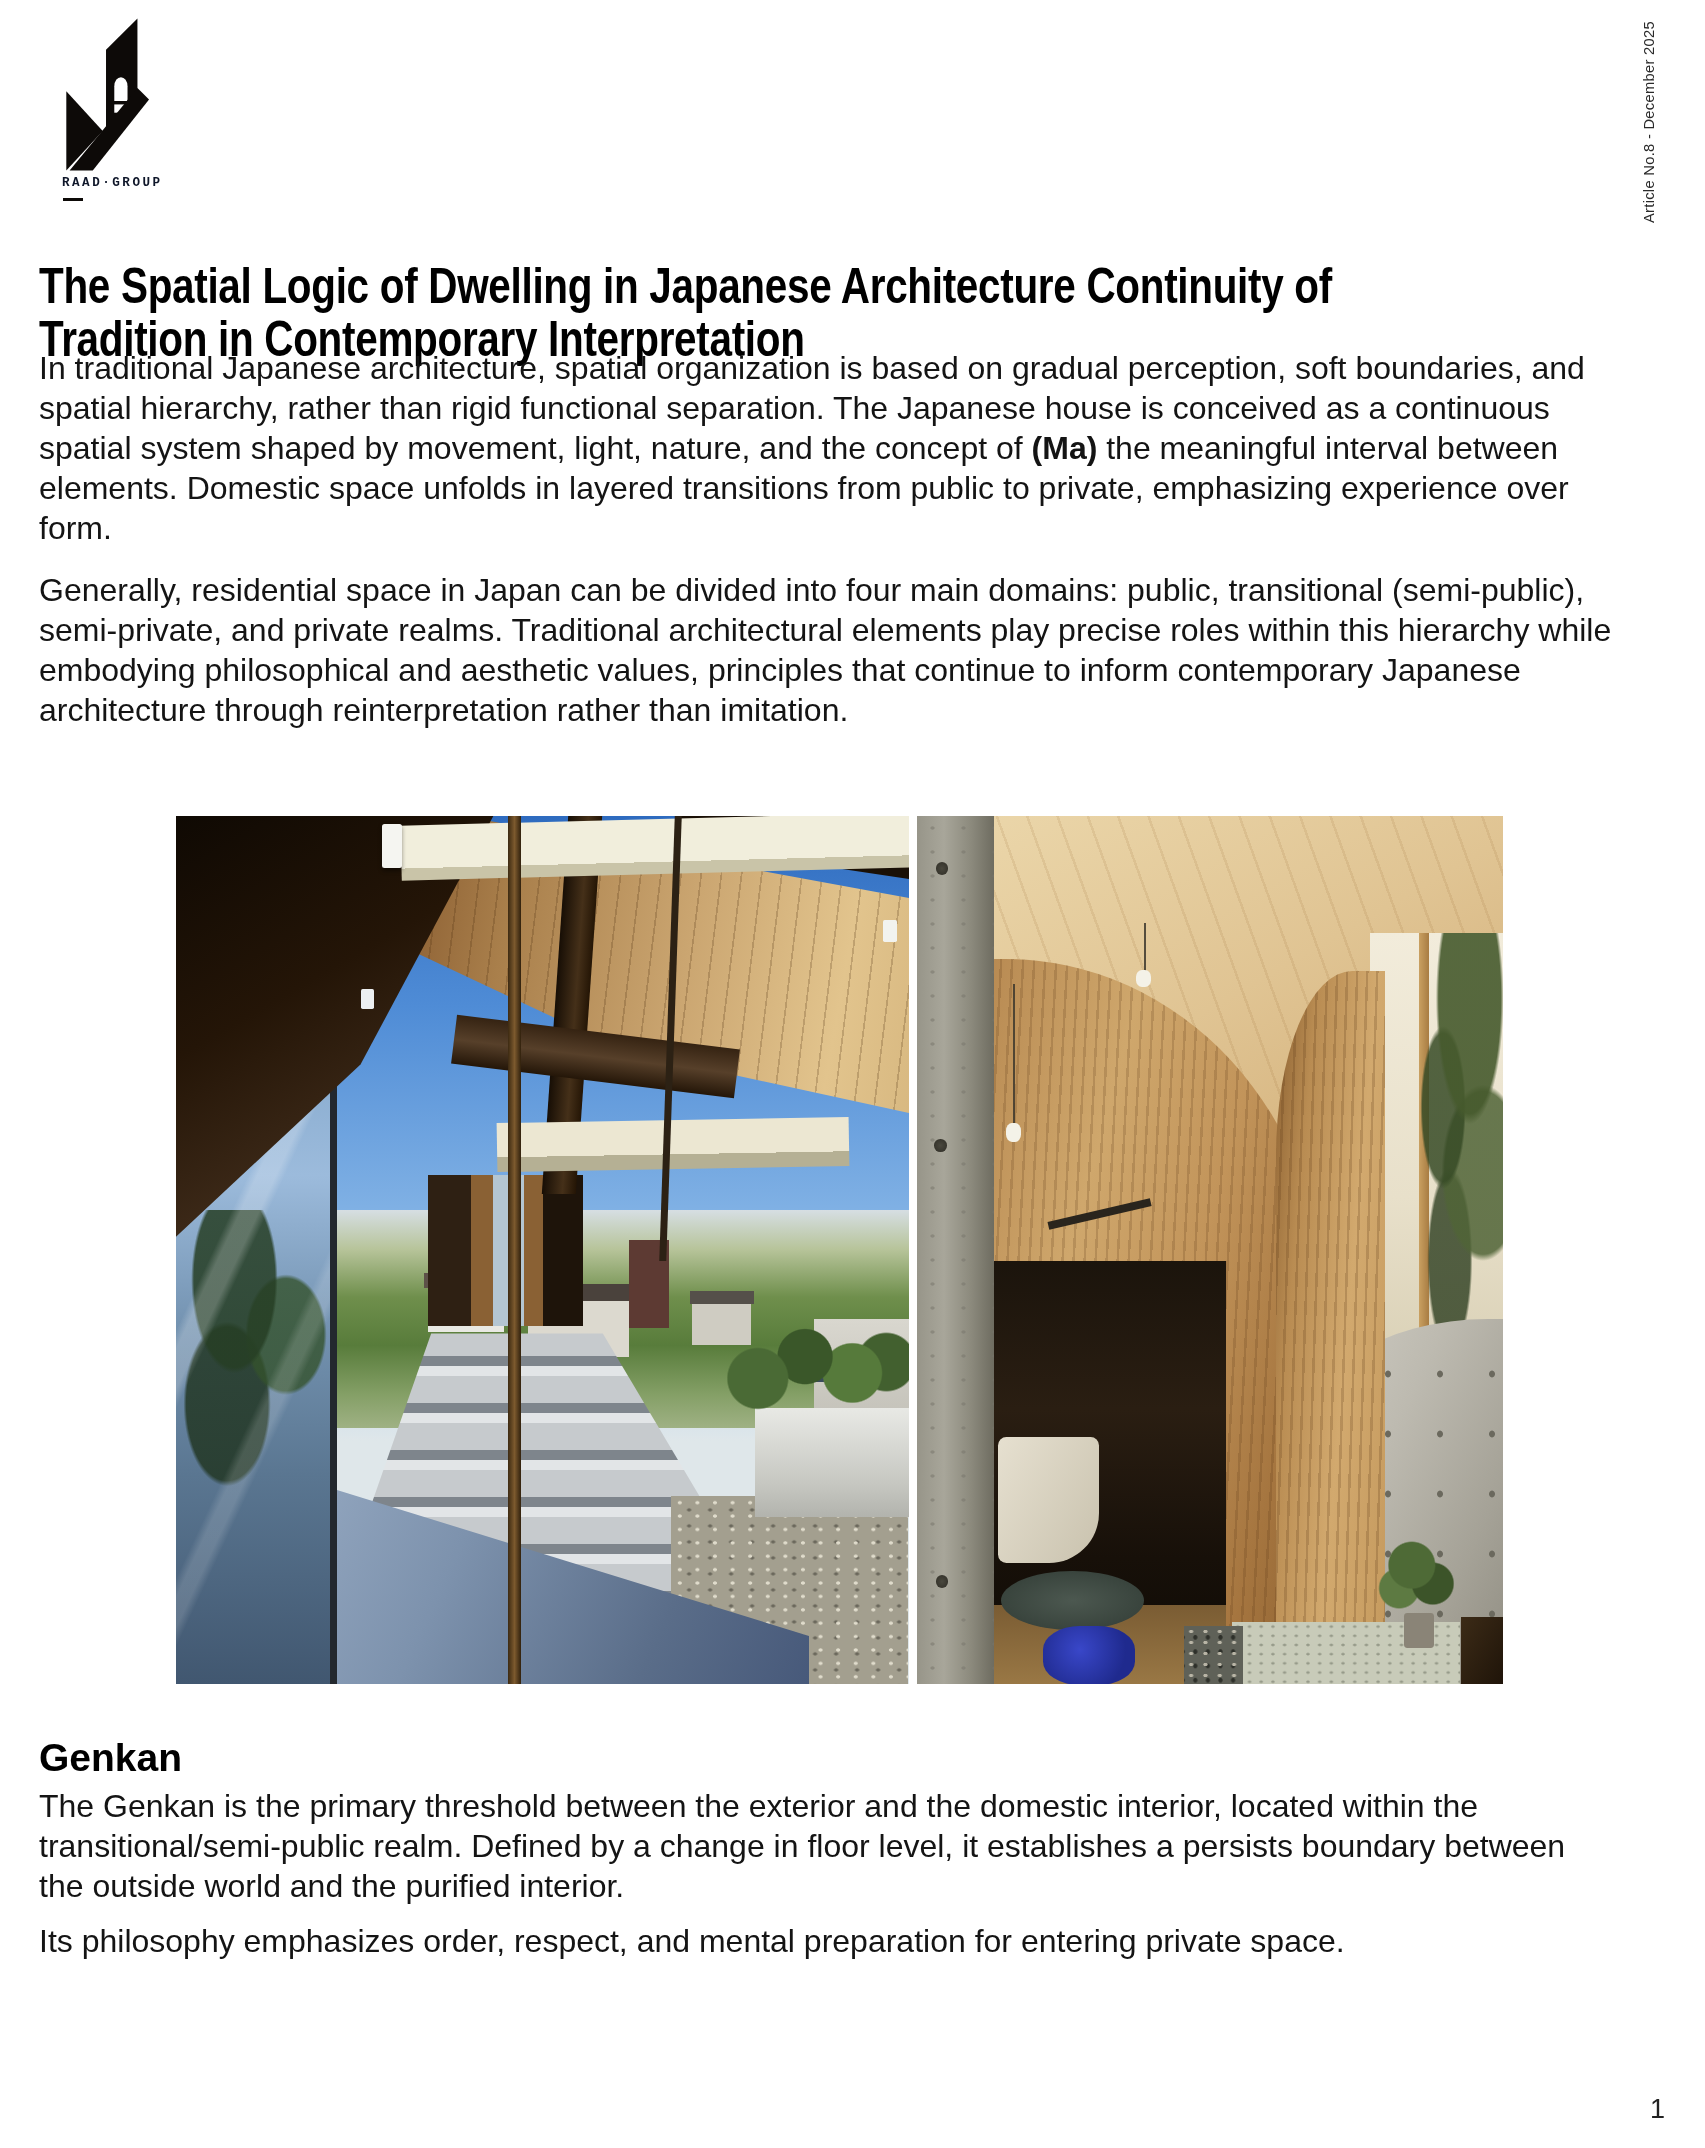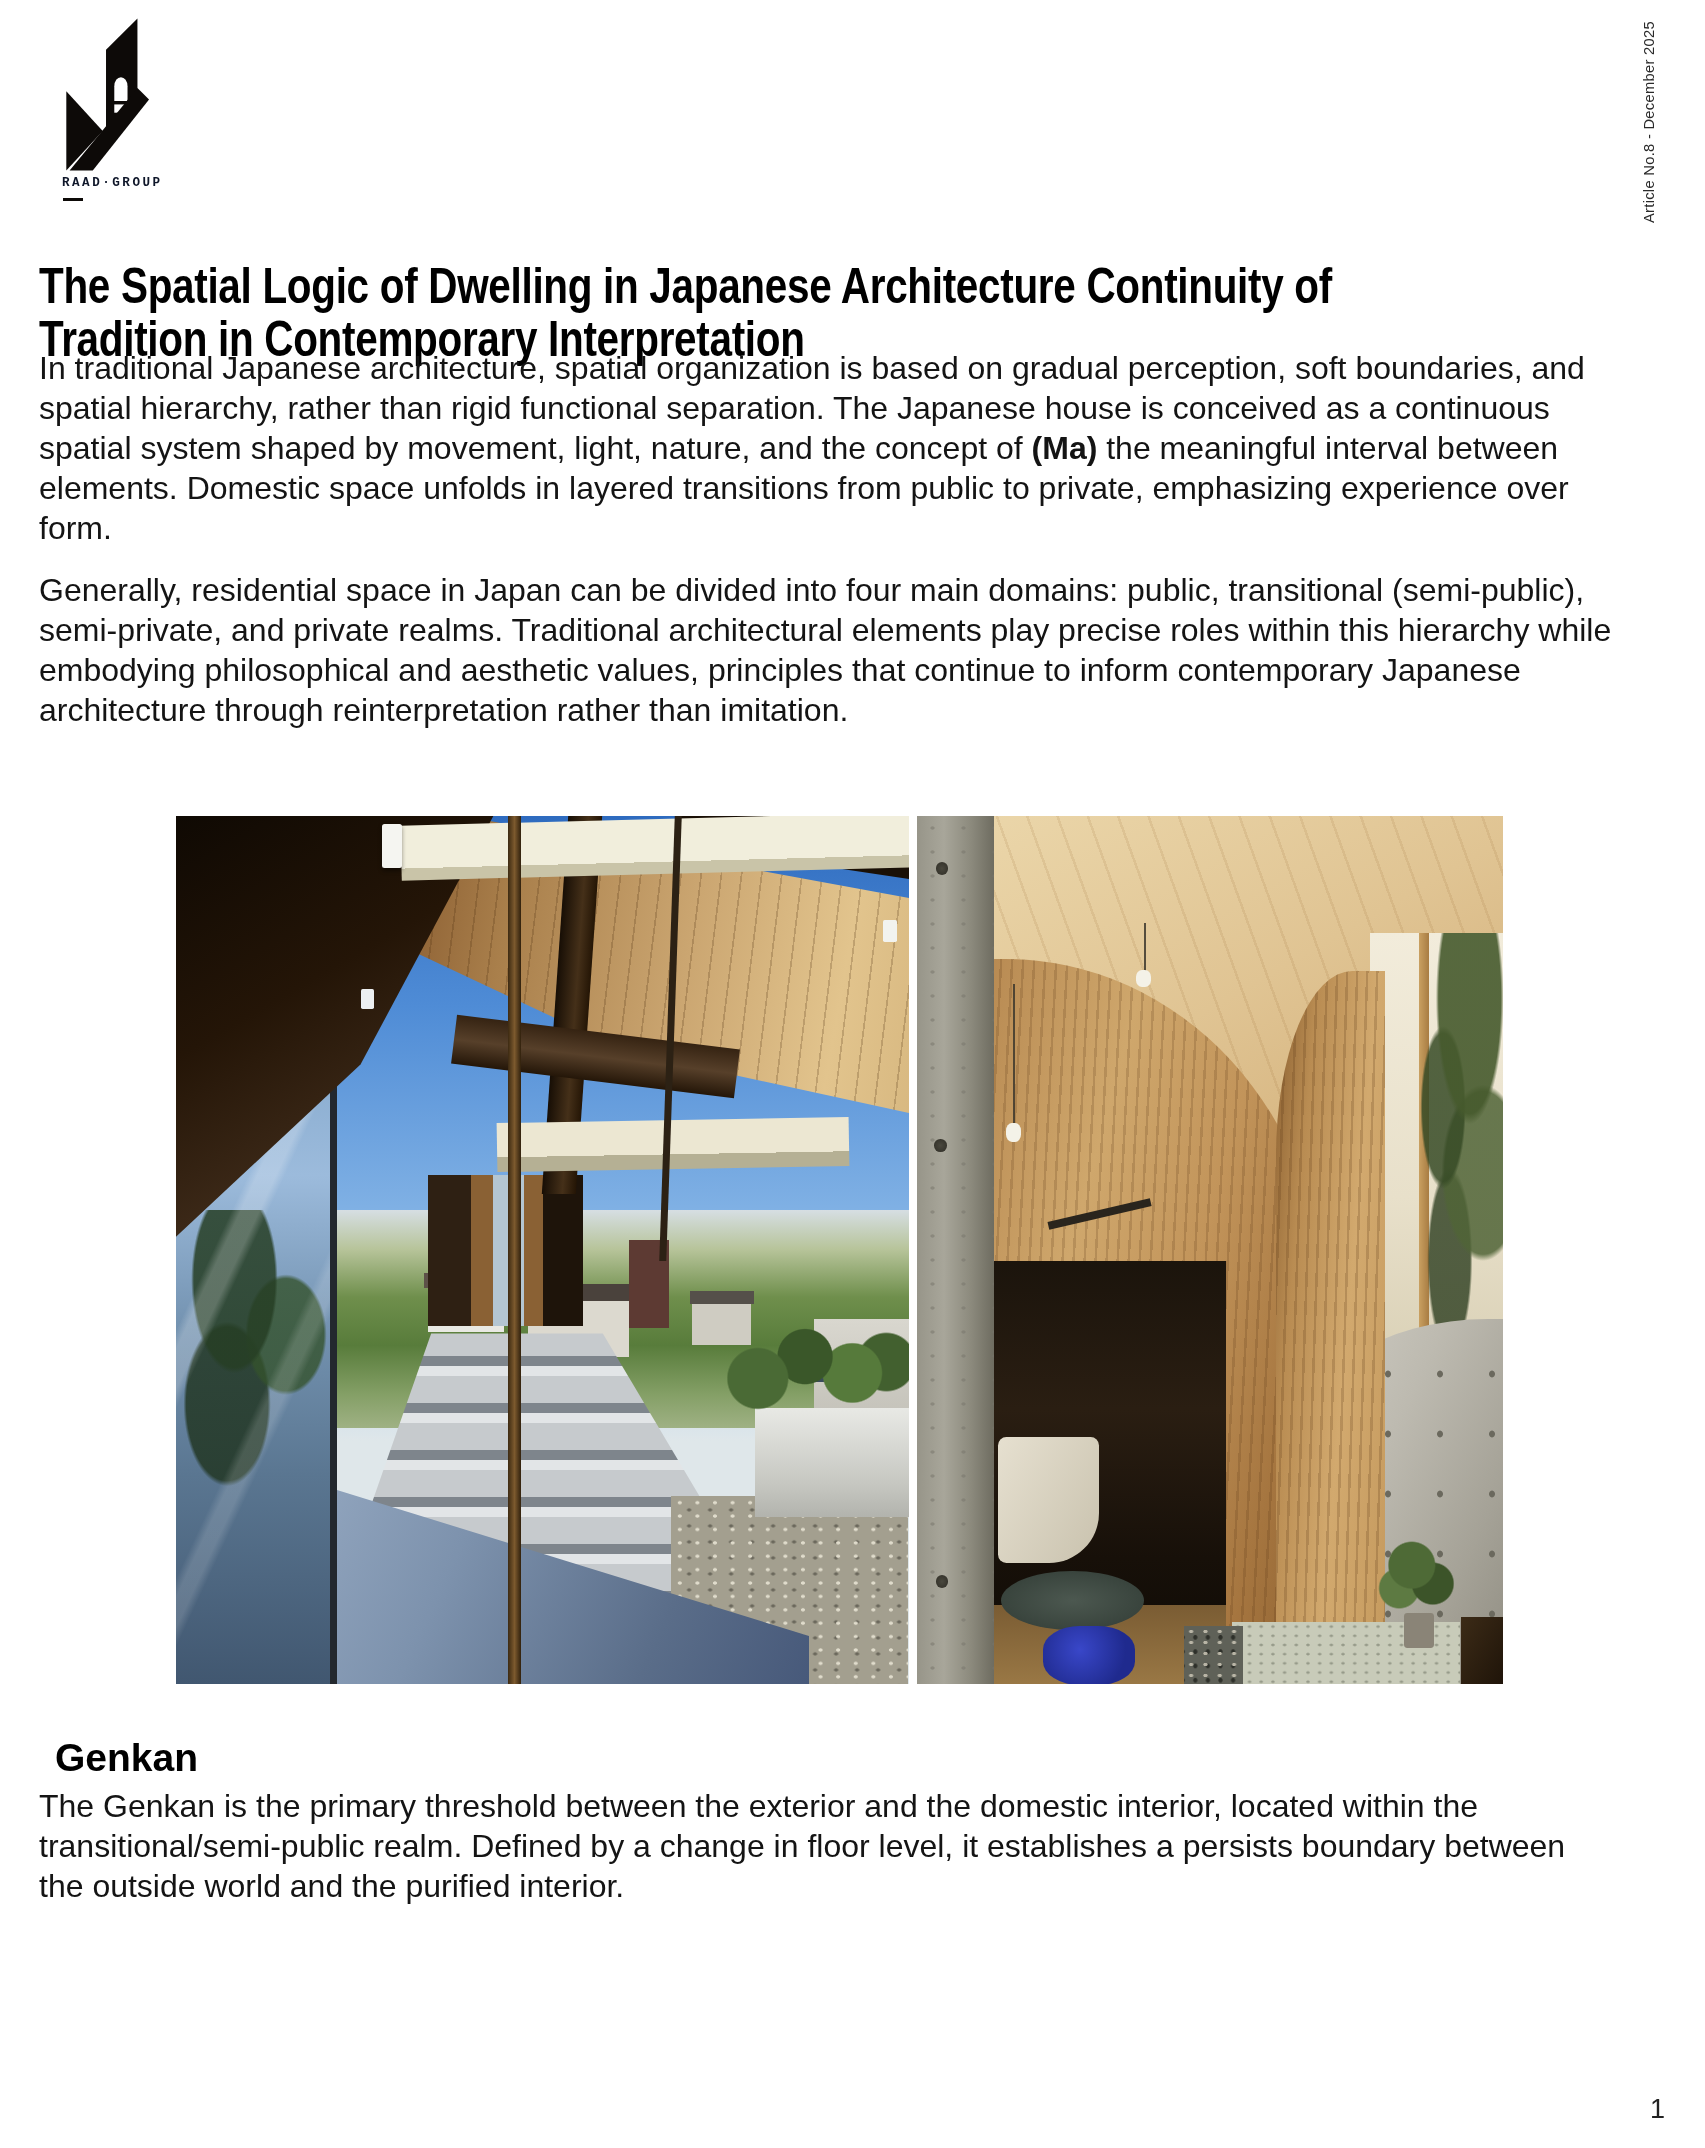--- a/index.html
+++ b/index.html
@@ -27,21 +27,21 @@
     transform:scaleX(0.81); transform-origin:left top; letter-spacing:-0.4px;
   }
   #title div{white-space:nowrap;}
   
   .bodytext{font-size:32px; line-height:40px; color:#141414; letter-spacing:0;}
   #intro{position:absolute; left:39px; top:348px; width:1577px;}
   #intro p{margin:0 0 22px 0;}
   .ma{font-weight:bold;}
   #genkan-heading{
     position:absolute; left:39px; top:1735px; width:503px;
-    font-size:39px; line-height:45px; font-weight:bold; color:#000;margin-left:16px;
+    font-size:39px; line-height:45px; font-weight:bold; color:#000;
   }
   #genkan-body{position:absolute; left:39px; top:1786px; width:1577px;}
   #genkan-body p{margin:0;}
   #genkan-body p.first{margin-bottom:15px;}
   #page-number{position:absolute; left:1650px; top:2094px; font-size:27px; color:#222;}
   
   .photo{position:absolute; top:816px; height:868px; overflow:hidden; background:#9aa0a6;}
   #photo-left{left:176px; width:733px;}
   #photo-right{left:917px; width:586px;}
   .ly{position:absolute;}
@@ -268,18 +268,19 @@
     <div class="ly rp-tiehole h3"></div>
     <div class="ly rp-cord c1"></div>
     <div class="ly rp-bulb b1"></div>
     <div class="ly rp-cord c2"></div>
     <div class="ly rp-bulb b2"></div>
   </div>
 
   <div id="genkan-heading">Genkan</div>
   <div id="genkan-body" class="bodytext">
     <p class="first">The Genkan is the primary threshold between the exterior and the domestic interior, located within the transitional/semi-public realm. Defined by a change in floor level, it establishes a persists boundary between the outside world and the purified interior.</p>
+    <p>Its philosophy emphasizes order, respect, and mental preparation for entering private space.</p>
   </div>
 
   <div id="page-number">1</div>
 
 </div>
 
 
 </body></html>

